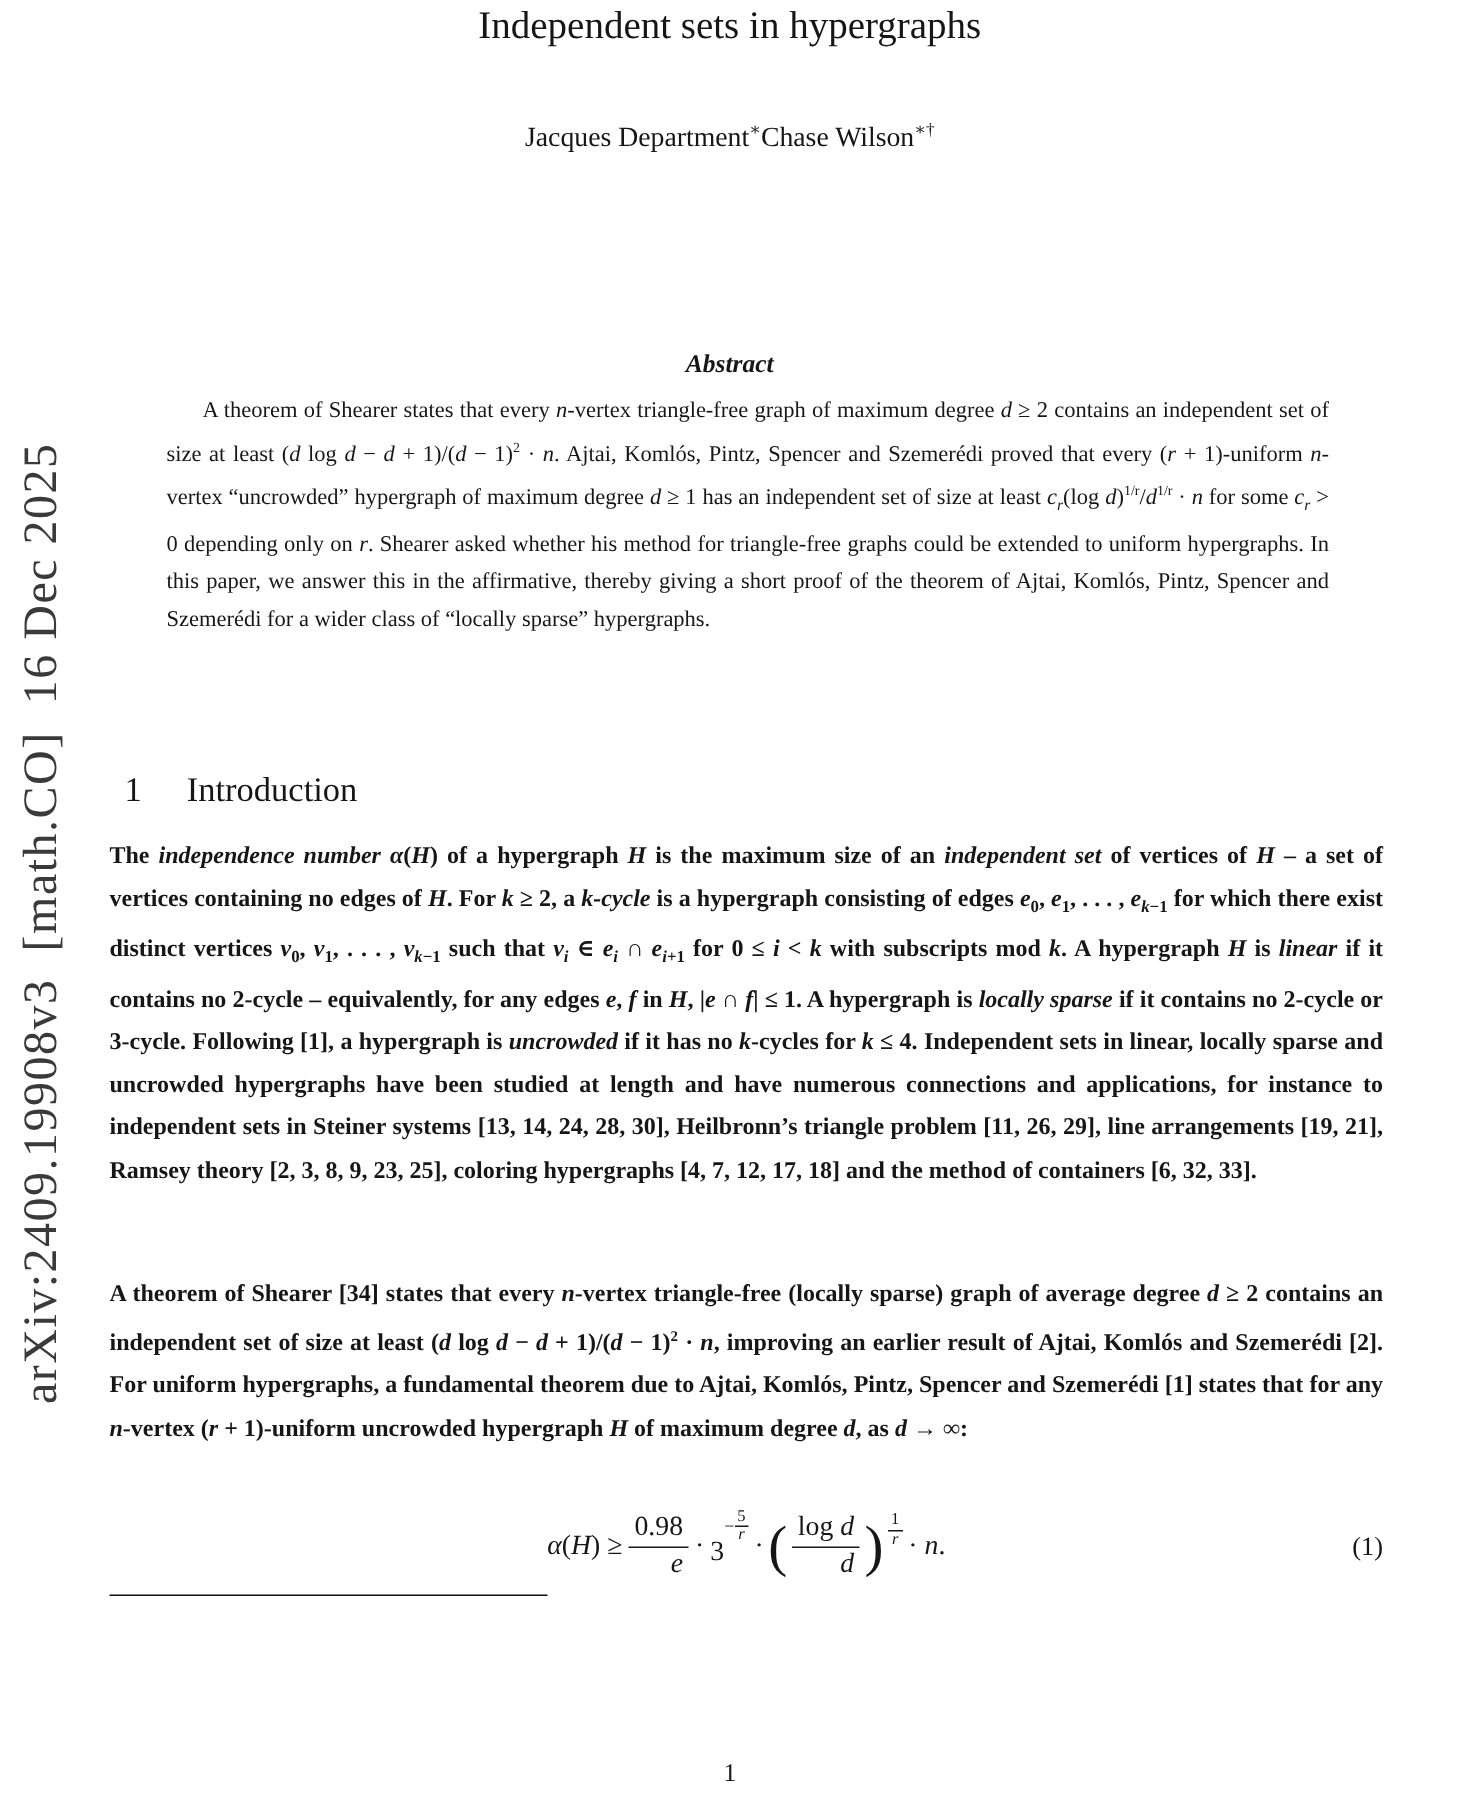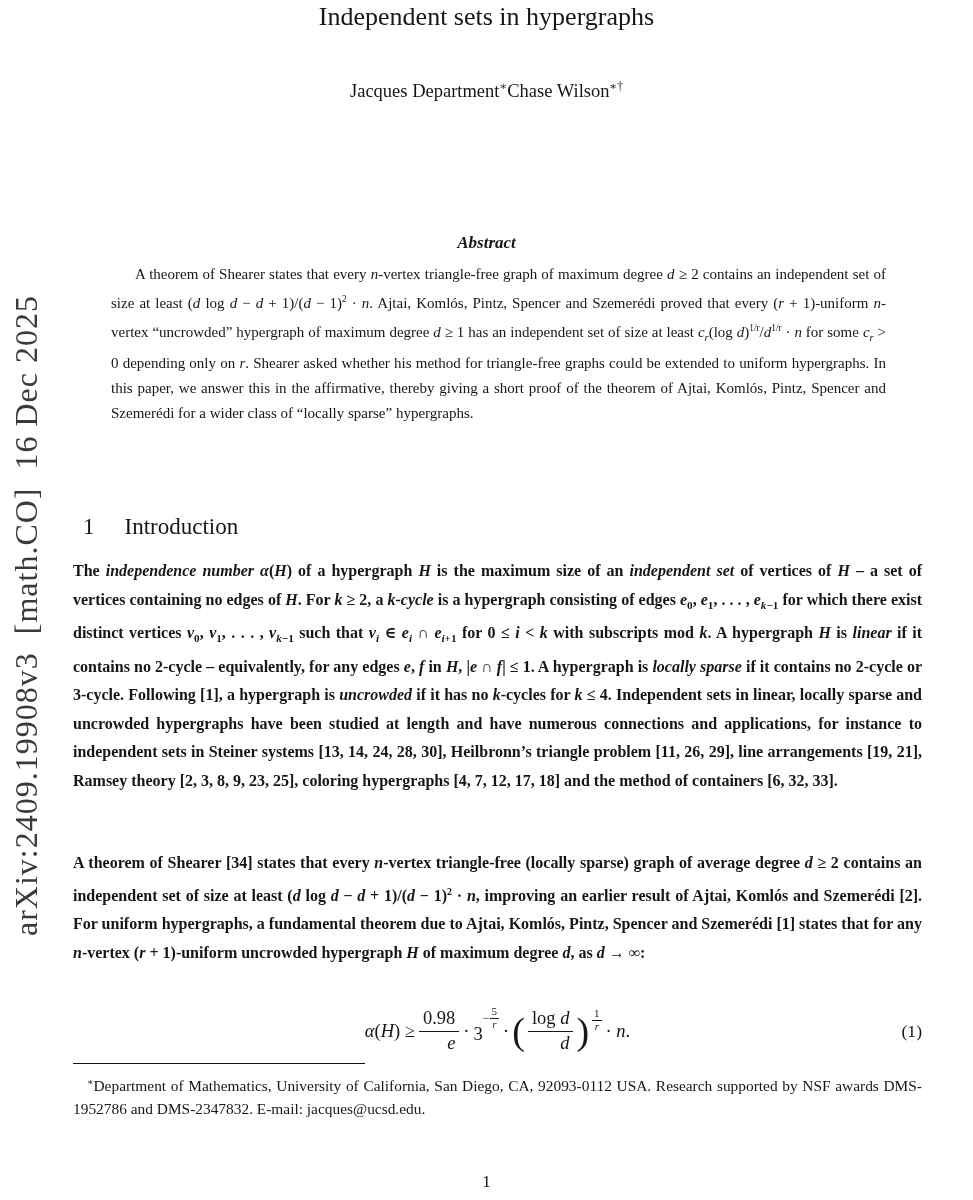--- a/index.html
+++ b/index.html
@@ -135,18 +135,17 @@
             <span class="mden"><i>r</i></span>
           </span>
         </sup>
       <span>· <i>n</i>.</span>
     </span>
     <span class="eq-number">(1)</span>
   </div>
 
   <div class="footnote-area">
     <div class="footnote-rule"></div>
-    <p class="footnote"><sup>∗</sup>Department of Mathematics, University of California, San Diego, CA, 92093-0112 USA. Research supported by NSF awards DMS-1952786 and DMS-2347832. E-mail: jacques@ucsd.edu.</p>
   </div>
 
   <div class="page-number">1</div>
 
 </div>
 
 </body></html>

